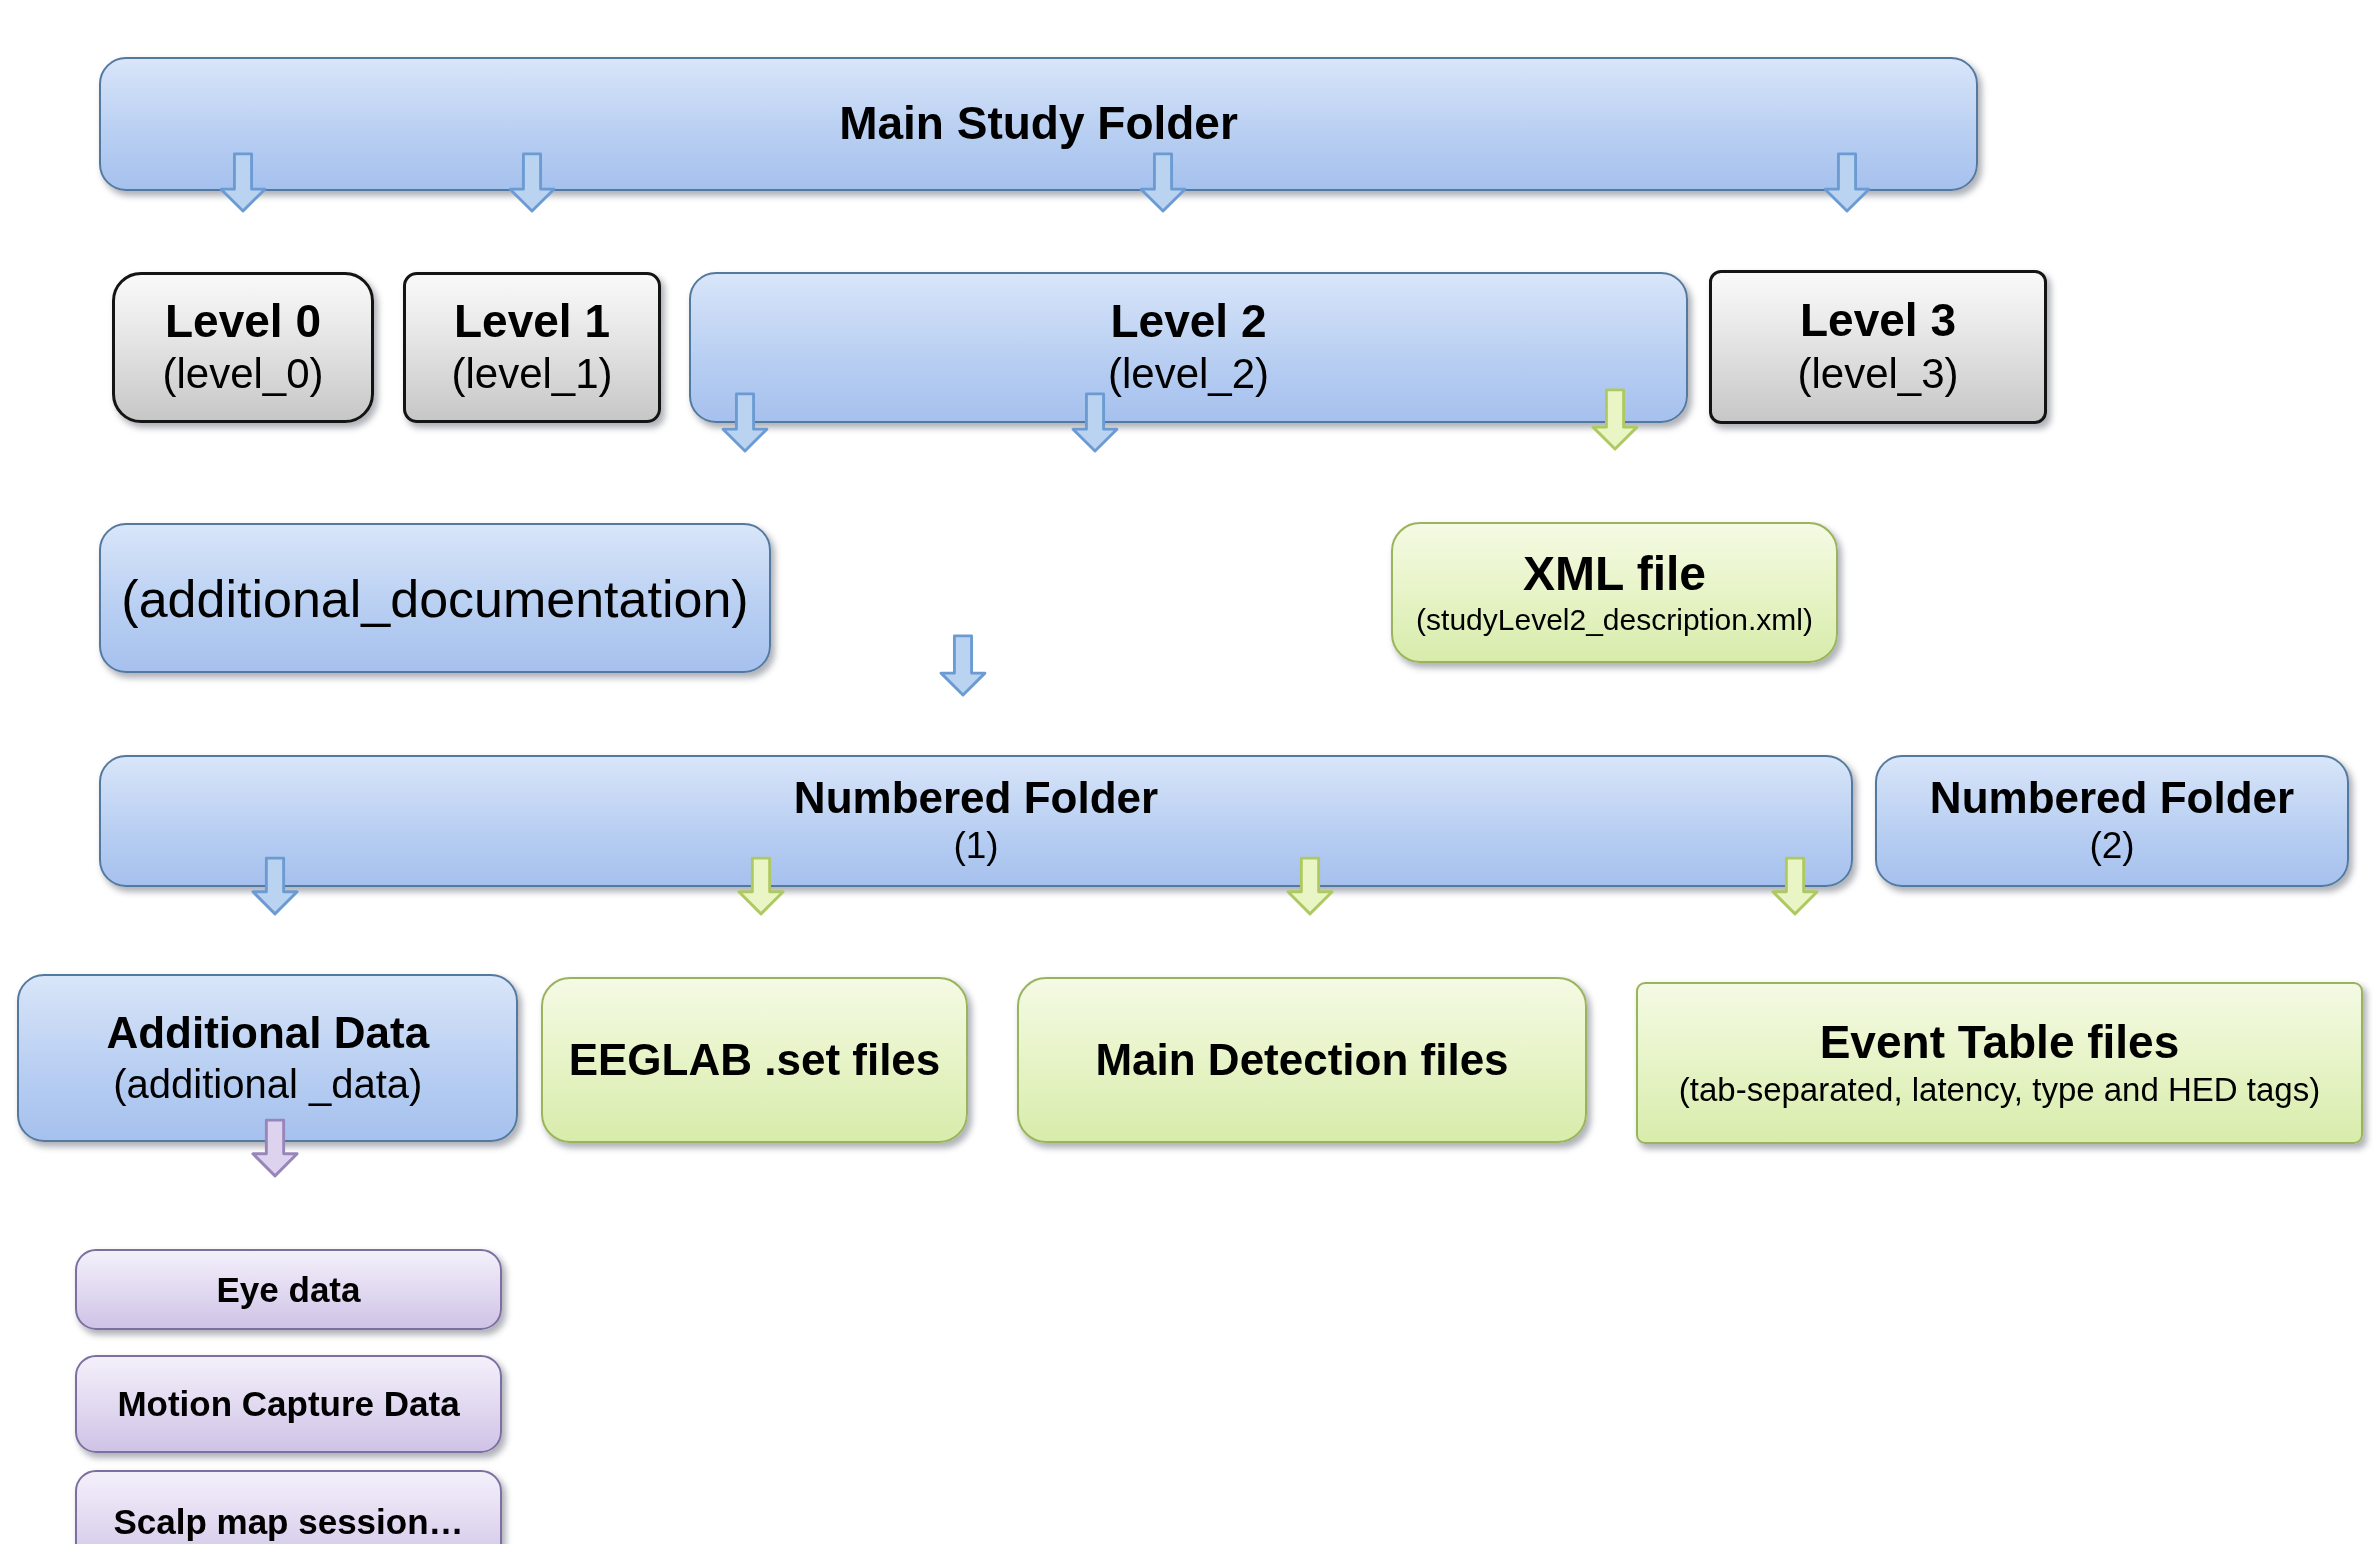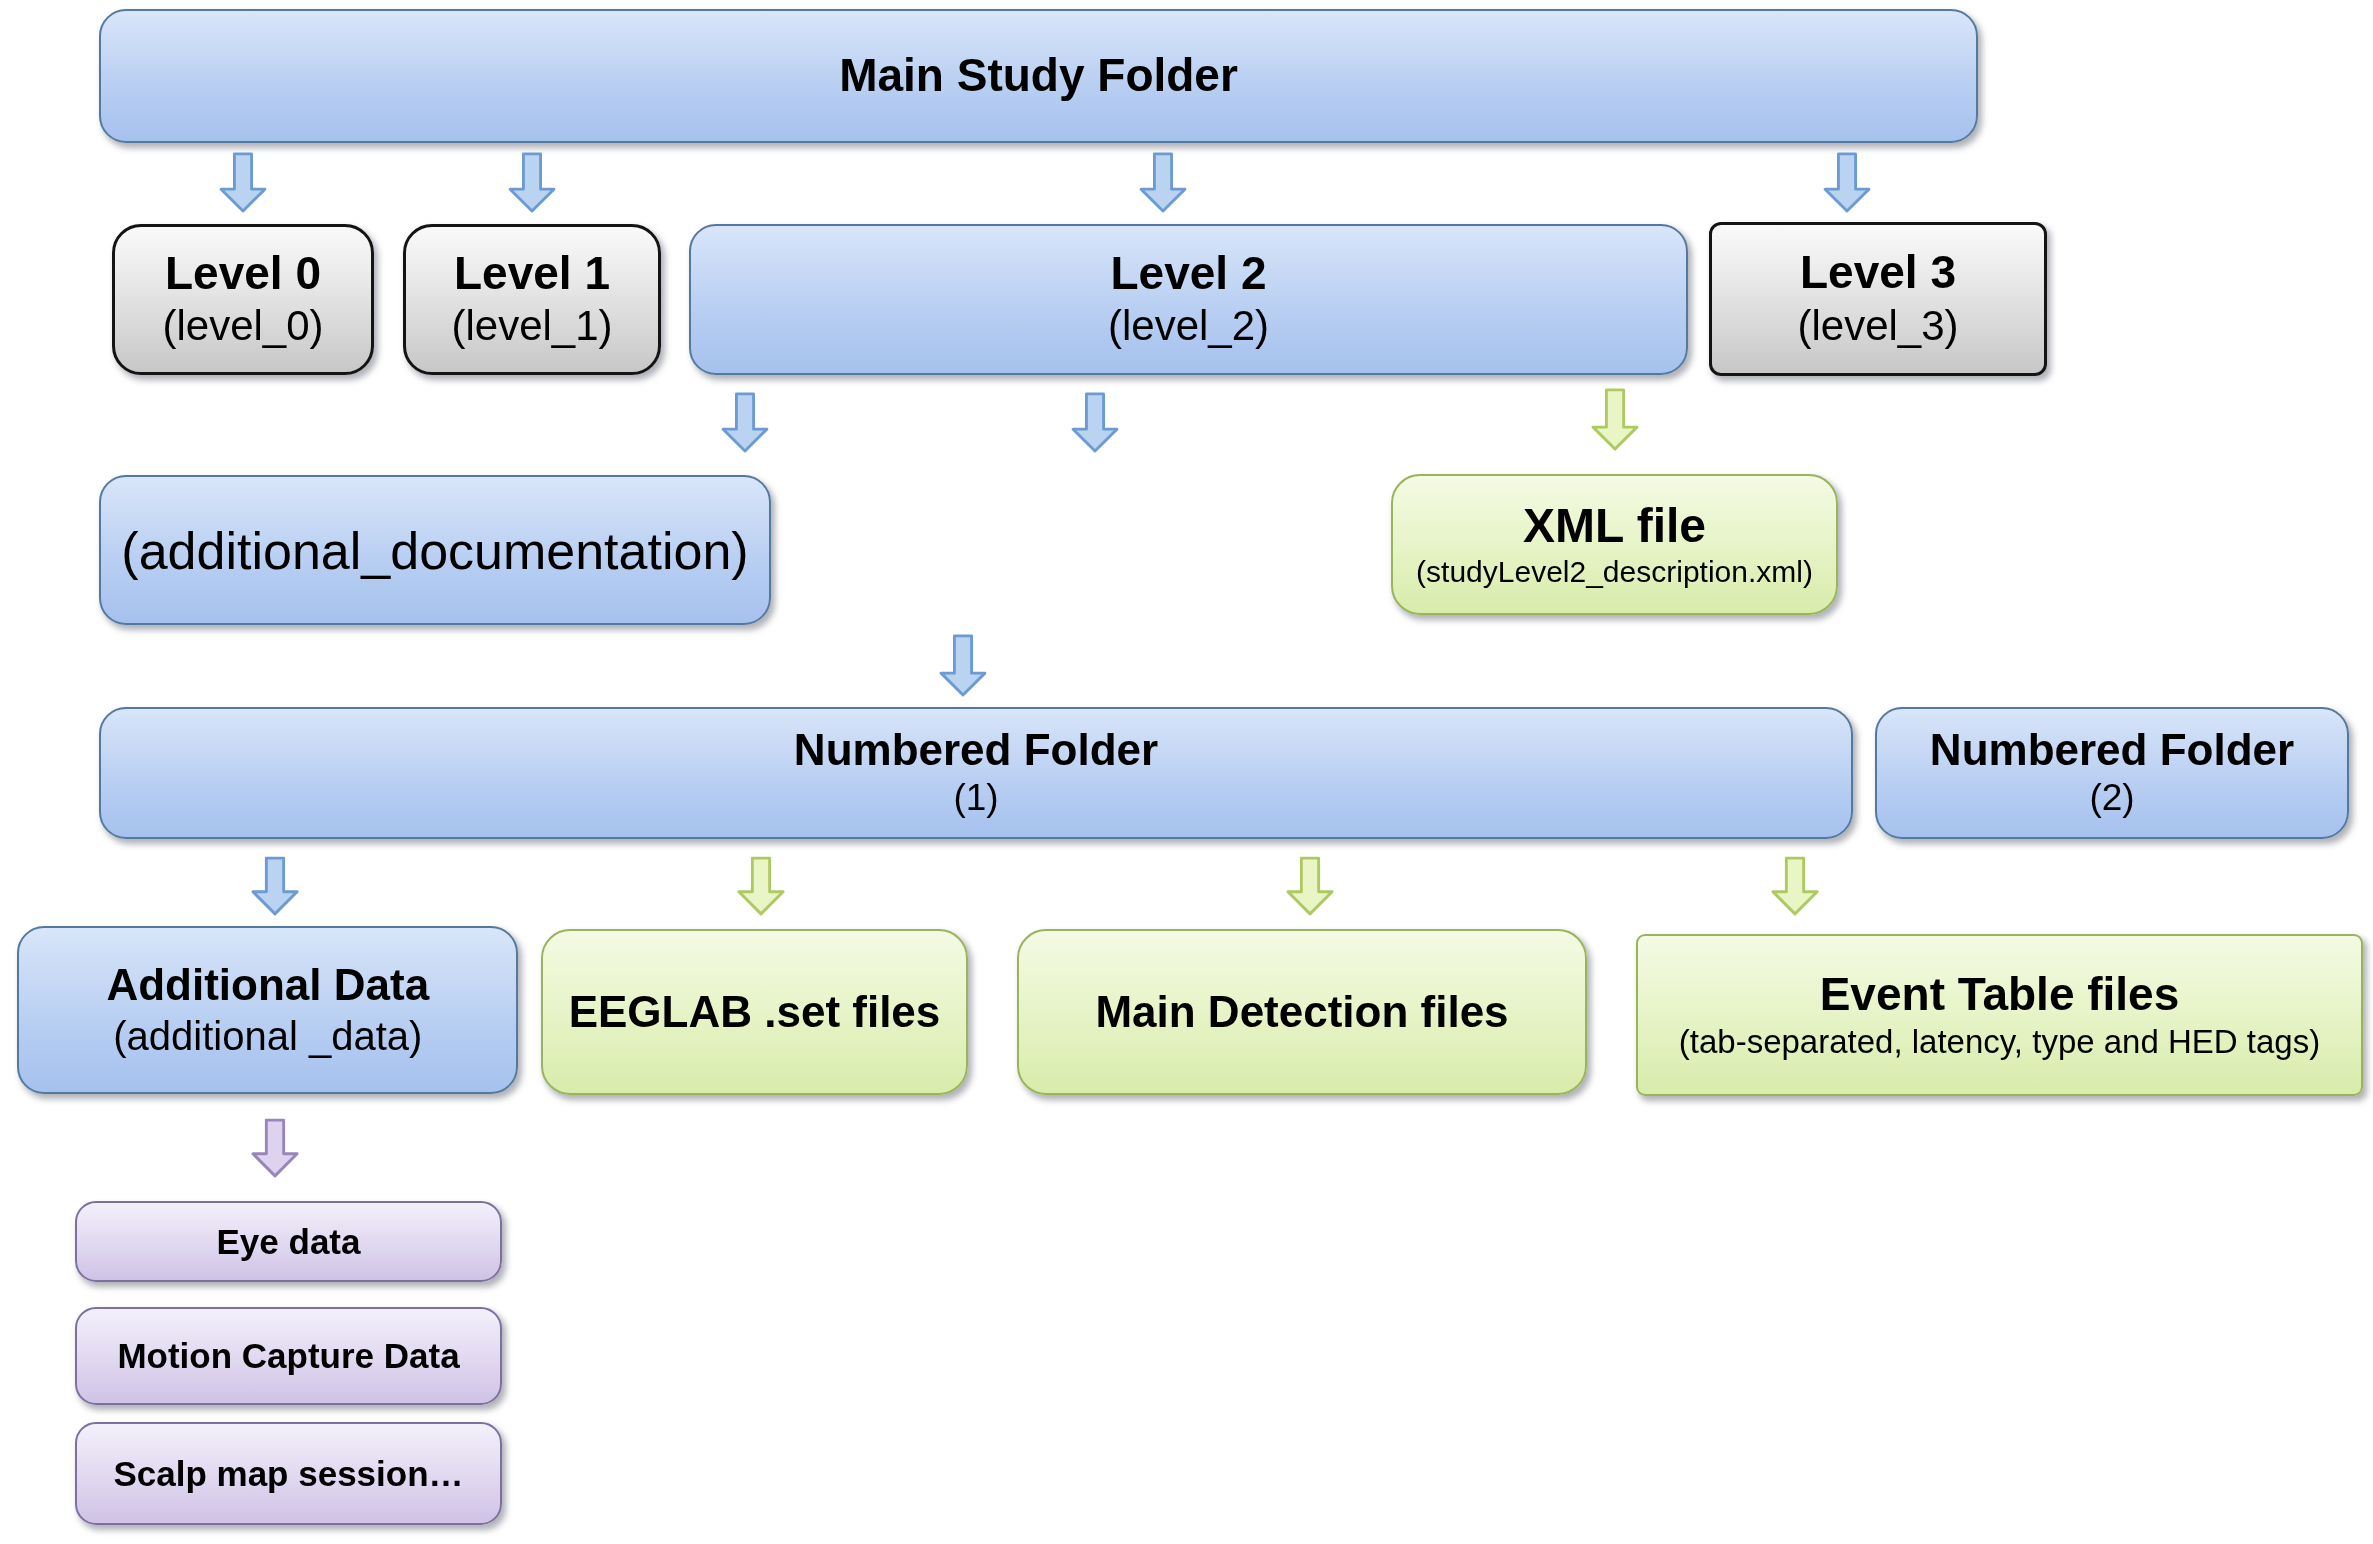--- a/index.html
+++ b/index.html
@@ -20,20 +20,21 @@
     display: flex;
     flex-direction: column;
     align-items: center;
     justify-content: center;
     text-align: center;
     color: #000;
     box-sizing: border-box;
     border-style: solid;
     box-shadow: 3.8px 4.8px 6.7px rgba(80, 85, 100, 0.45);
     padding: 3.8px 9.6px;
+    margin-top: 48px;
   }
   .node-title {
     font-weight: 700;
     line-height: 1.12;
     white-space: nowrap;
   }
   .node-subtitle {
     font-weight: 400;
     line-height: 1.2;
     white-space: nowrap;
@@ -48,21 +49,21 @@
 <body>
 
 <div id="stage" style="width: 2374px; height: 1545px; background: rgb(255, 255, 255);">
     <div class="node" style="left: 99px; top: 8.6px; width: 1879px; height: 134px; border-radius: 27px; border-width: 2.9px; border-color: rgb(84, 121, 158); background: linear-gradient(rgb(217, 230, 250) 0%, rgb(205, 221, 246) 20%, rgb(183, 206, 242) 60%, rgb(166, 193, 238) 100%);">
       <div class="node-title" style="font-size: 46px;">Main Study Folder</div>
     </div>
     <div class="node" style="left: 112px; top: 224px; width: 262px; height: 151px; border-radius: 29px; border-width: 3.8px; border-color: rgb(20, 20, 20); background: linear-gradient(rgb(249, 249, 249) 0%, rgb(236, 236, 236) 30%, rgb(218, 218, 218) 65%, rgb(199, 199, 199) 100%);">
       <div class="node-title" style="font-size: 46px;">Level 0</div>
       <div class="node-subtitle" style="font-size: 42px;">(level_0)</div>
     </div>
-    <div class="node" style="left: 403px; top: 224px; width: 258px; height: 151px; border-radius: 29px; border-width: 3.8px; border-color: rgb(20, 20, 20); background: linear-gradient(rgb(249, 249, 249) 0%, rgb(236, 236, 236) 30%, rgb(218, 218, 218) 65%, rgb(199, 199, 199) 100%);">
+    <div class="node" style="left: 403px; top: 224px; width: 258px; height: 151px; border-radius: 14px; border-width: 3.8px; border-color: rgb(20, 20, 20); background: linear-gradient(rgb(249, 249, 249) 0%, rgb(236, 236, 236) 30%, rgb(218, 218, 218) 65%, rgb(199, 199, 199) 100%);">
       <div class="node-title" style="font-size: 46px;">Level 1</div>
       <div class="node-subtitle" style="font-size: 42px;">(level_1)</div>
     </div>
     <div class="node" style="left: 689px; top: 224px; width: 999px; height: 151px; border-radius: 27px; border-width: 2.9px; border-color: rgb(84, 121, 158); background: linear-gradient(rgb(217, 230, 250) 0%, rgb(205, 221, 246) 20%, rgb(183, 206, 242) 60%, rgb(166, 193, 238) 100%);">
       <div class="node-title" style="font-size: 46px;">Level 2</div>
       <div class="node-subtitle" style="font-size: 42px;">(level_2)</div>
     </div>
     <div class="node" style="left: 1709px; top: 222px; width: 338px; height: 154px; border-radius: 12px; border-width: 3.8px; border-color: rgb(20, 20, 20); background: linear-gradient(rgb(249, 249, 249) 0%, rgb(236, 236, 236) 30%, rgb(218, 218, 218) 65%, rgb(199, 199, 199) 100%);">
       <div class="node-title" style="font-size: 46px;">Level 3</div>
       <div class="node-subtitle" style="font-size: 42px;">(level_3)</div>

